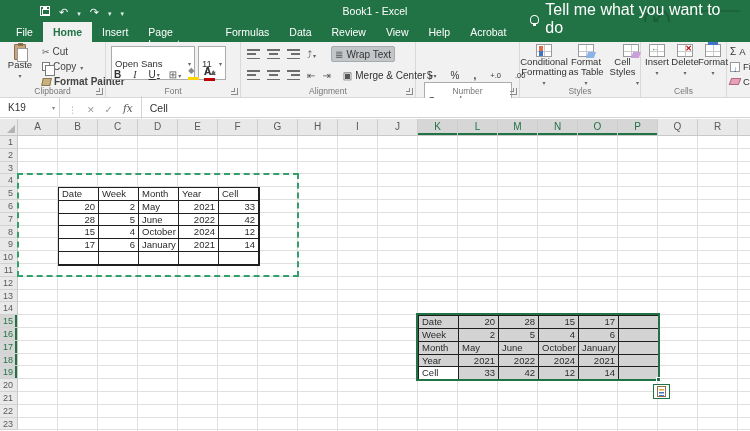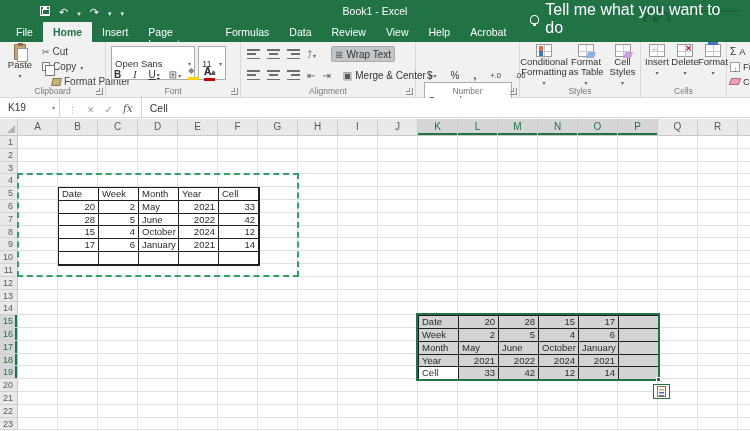--- a/index.html
+++ b/index.html
@@ -168,21 +168,21 @@
       </div>
       <div class="smallrow" style="left:42px; top:4px;">
         <span class="cut-ico"></span>
         <span>Cut</span>
       </div>
       <div class="smallrow" style="left:42px; top:19px;">
         <span class="copy-ico"></span>
         <span>Copy</span>
         <span class="dd"></span>
       </div>
-      <div class="smallrow" style="left:52px; top:34px;">
+      <div class="smallrow" style="left:42px; top:34px;font-weight:bold;">
         <span class="fp-ico"></span>
         <span>Format Painter</span>
       </div>
       <div class="glabel">Clipboard</div>
       <span class="launcher"></span>
     </div>
 
     <div class="rgroup" style="left:106px; width:135px;">
       <div class="smallrow" style="left:5px; top:4px;">
         <div class="selectbox" style="width:84px;">
@@ -281,21 +281,21 @@
       <div class="bigbtn" style="left:2px; width:44px;">
         <span class="mini-grid cf"></span>
         <span>Conditional Formatting</span>
         <span class="ddb"></span>
       </div>
       <div class="bigbtn" style="left:46px; width:40px;">
         <span class="mini-grid ft"></span>
         <span>Format as Table</span>
         <span class="ddb"></span>
       </div>
-      <div class="bigbtn" style="left:86px; width:33px;">
+      <div class="bigbtn" style="left:86px; width:33px;align-items:flex-end;">
         <span class="mini-grid cs"></span>
         <span>Cell Styles</span>
         <span class="ddb"></span>
       </div>
       <div class="glabel">Styles</div>
     </div>
 
     <div class="rgroup" style="left:641px; width:86px;">
       <div class="bigbtn" style="left:2px; width:28px;">
         <span class="mini-grid ins"></span>

